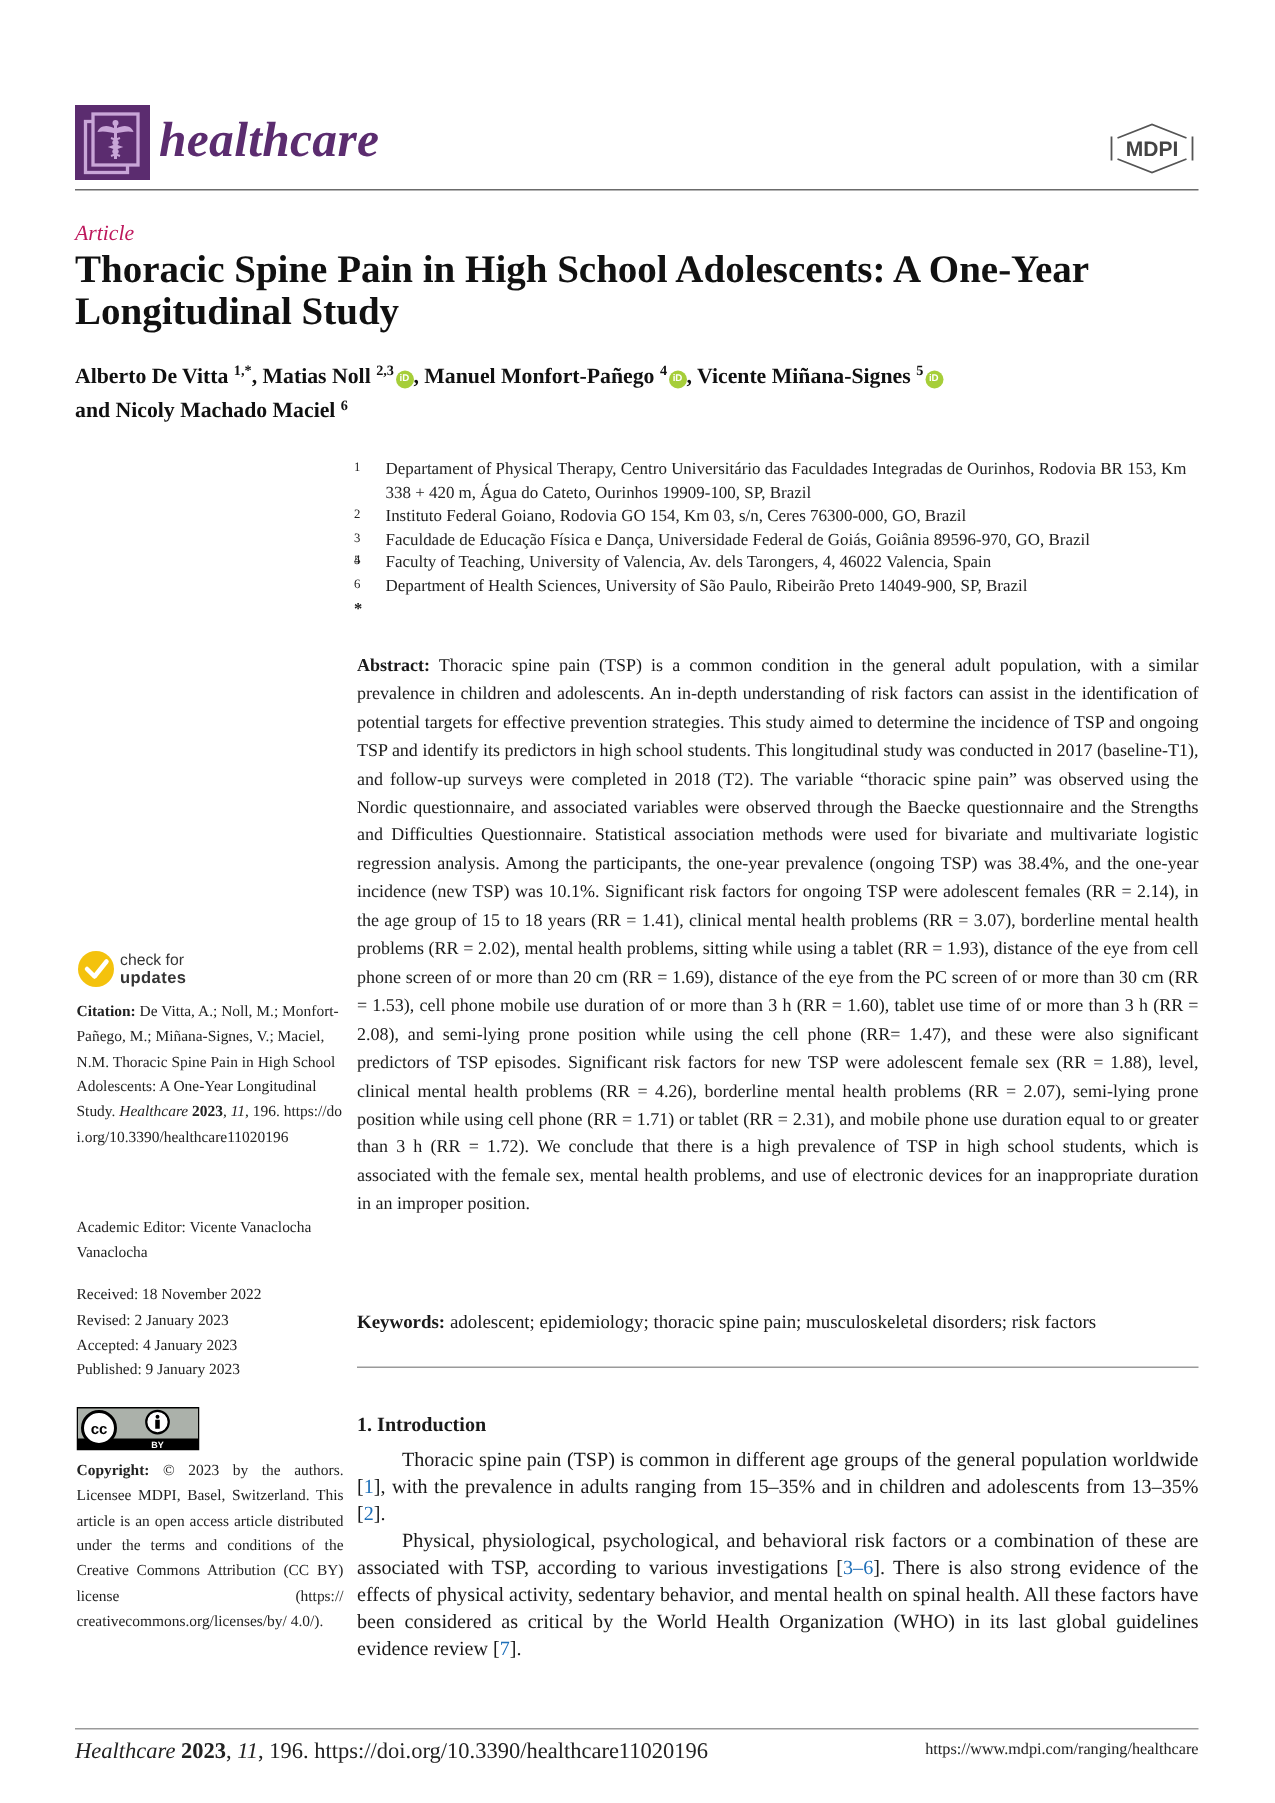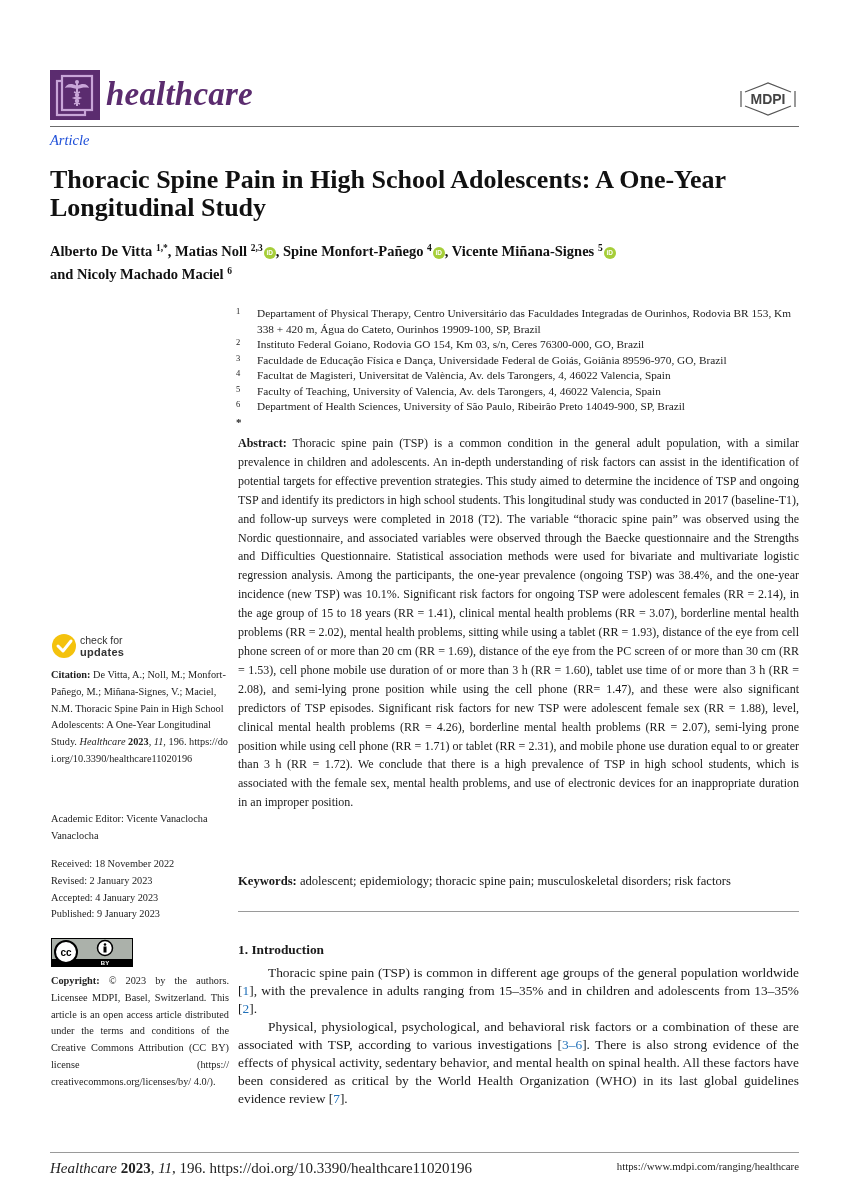--- a/index.html
+++ b/index.html
@@ -7,21 +7,21 @@
          font-family: "Liberation Serif", "DejaVu Serif", serif; color: #1a1a1a; }
   .abs { position: absolute; }
 
   
   #logo-box { left: 50px; top: 70px; width: 50px; height: 50px; background: #5b2c6f; }
   #journal-name { left: 106px; top: 76px; font-family: "Liberation Serif", serif; font-style: italic;
                   font-weight: bold; font-size: 33px; color: #5b2c6f; letter-spacing: 0.2px; }
   #mdpi-logo { left: 737px; top: 82px; width: 62px; height: 34px; }
   #header-rule { left: 50px; top: 126px; width: 749px; height: 1px; background: #6b6b6b; }
 
-  #article-type { left: 50px; top: 132px; font-style: italic; font-size: 14.5px; color: #1d4ed8; }
+  #article-type { left: 50px; top: 148px; font-style: italic; font-size: 14.5px; color: #be185d; }
   #title { left: 50px; top: 166px; width: 760px; font-size: 26px; font-weight: bold; line-height: 28px; color: #111; }
   #authors { left: 50px; top: 238px; width: 760px; font-size: 14.5px; font-weight: bold; line-height: 20px; color: #111; }
   #authors sup { font-size: 9.5px; font-weight: bold; vertical-align: 5px; }
   .orcid { display: inline-block; width: 12px; height: 12px; border-radius: 50%; background: #a6ce39;
            color: #fff; font-family: "Liberation Sans", sans-serif; font-size: 6.5px; font-weight: bold;
            text-align: center; line-height: 12px; vertical-align: 1px; margin-left: 1px; }
 
   
   #affiliations { left: 236px; top: 306px; width: 570px; font-size: 11.3px; line-height: 15.5px; color: #222; }
   .aff { position: relative; padding-left: 21px; }
@@ -83,31 +83,31 @@
   </svg>
 </div>
 <div id="header-rule" class="abs"></div>
 
 <div id="article-type" class="abs">Article</div>
 <div id="title" class="abs">Thoracic Spine Pain in High School Adolescents: A One-Year Longitudinal Study</div>
 
 <div id="authors" class="abs">
   <span><span>Alberto De Vitta</span> <sup>1,*</sup></span><span>, </span>
   <span><span>Matias Noll</span> <sup>2,3</sup><span class="orcid">iD</span></span><span>, </span>
-  <span><span>Spine Monfort-Pañego</span> <sup>4</sup><span class="orcid">iD</span></span><span>, </span>
+  <span><span>Manuel Monfort-Pañego</span> <sup>4</sup><span class="orcid">iD</span></span><span>, </span>
   <span><span>Vicente Miñana-Signes</span> <sup>5</sup><span class="orcid">iD</span></span>
   <br>
   <span><span>and Nicoly Machado Maciel</span> <sup>6</sup></span>
 </div>
 
 <div id="affiliations" class="abs">
   <div class="aff"><span class="aff-num">1</span><span>Departament of Physical Therapy, Centro Universitário das Faculdades Integradas de Ourinhos, Rodovia BR 153, Km 338 + 420 m, Água do Cateto, Ourinhos 19909-100, SP, Brazil</span></div>
   <div class="aff"><span class="aff-num">2</span><span>Instituto Federal Goiano, Rodovia GO 154, Km 03, s/n, Ceres 76300-000, GO, Brazil</span></div>
   <div class="aff"><span class="aff-num">3</span><span>Faculdade de Educação Física e Dança, Universidade Federal de Goiás, Goiânia 89596-970, GO, Brazil</span></div>
-  <div class="aff"><span class="aff-num">4</span><span>Facultat de Magisteri, Universitat de València, Av. dels Tarongers, 4, 46022 Valencia, Spain</span></div>
+  <div class="aff"><span class="aff-num">4</span></div>
   <div class="aff"><span class="aff-num">5</span><span>Faculty of Teaching, University of Valencia, Av. dels Tarongers, 4, 46022 Valencia, Spain</span></div>
   <div class="aff"><span class="aff-num">6</span><span>Department of Health Sciences, University of São Paulo, Ribeirão Preto 14049-900, SP, Brazil</span></div>
   <div class="aff"><span class="aff-star">*</span></div>
 </div>
 
 <div id="abstract" class="abs">
   <span class="b">Abstract:</span>
   <span>Thoracic spine pain (TSP) is a common condition in the general adult population, with a similar prevalence in children and adolescents.  An in-depth understanding of risk factors can assist in the identification of potential targets for effective prevention strategies. This study aimed to determine the incidence of TSP and ongoing TSP and identify its predictors in high school students. This longitudinal study was conducted in 2017 (baseline-T1), and follow-up surveys were completed in 2018 (T2).  The variable “thoracic spine pain” was observed using the Nordic questionnaire, and associated variables were observed through the Baecke questionnaire and the Strengths and Difficulties Questionnaire. Statistical association methods were used for bivariate and multivariate logistic regression analysis.  Among the participants, the one-year prevalence (ongoing TSP) was 38.4%, and the one-year incidence (new TSP) was 10.1%.  Significant risk factors for ongoing TSP were adolescent females (RR = 2.14), in the age group of 15 to 18 years (RR = 1.41), clinical mental health problems (RR = 3.07), borderline mental health problems (RR = 2.02), mental health problems, sitting while using a tablet (RR = 1.93), distance of the eye from cell phone screen of or more than 20 cm (RR = 1.69), distance of the eye from the PC screen of or more than 30 cm (RR = 1.53), cell phone mobile use duration of or more than 3 h (RR = 1.60), tablet use time of or more than 3 h (RR = 2.08), and semi-lying prone position while using the cell phone (RR= 1.47), and these were also significant predictors of TSP episodes. Significant risk factors for new TSP were adolescent female sex (RR = 1.88), level, clinical mental health problems (RR = 4.26), borderline mental health problems (RR = 2.07), semi-lying prone position while using cell phone (RR = 1.71) or tablet (RR = 2.31), and mobile phone use duration equal to or greater than 3 h (RR = 1.72). We conclude that there is a high prevalence of TSP in high school students, which is associated with the female sex, mental health problems, and use of electronic devices for an inappropriate duration in an improper position.</span>
 </div>
 

